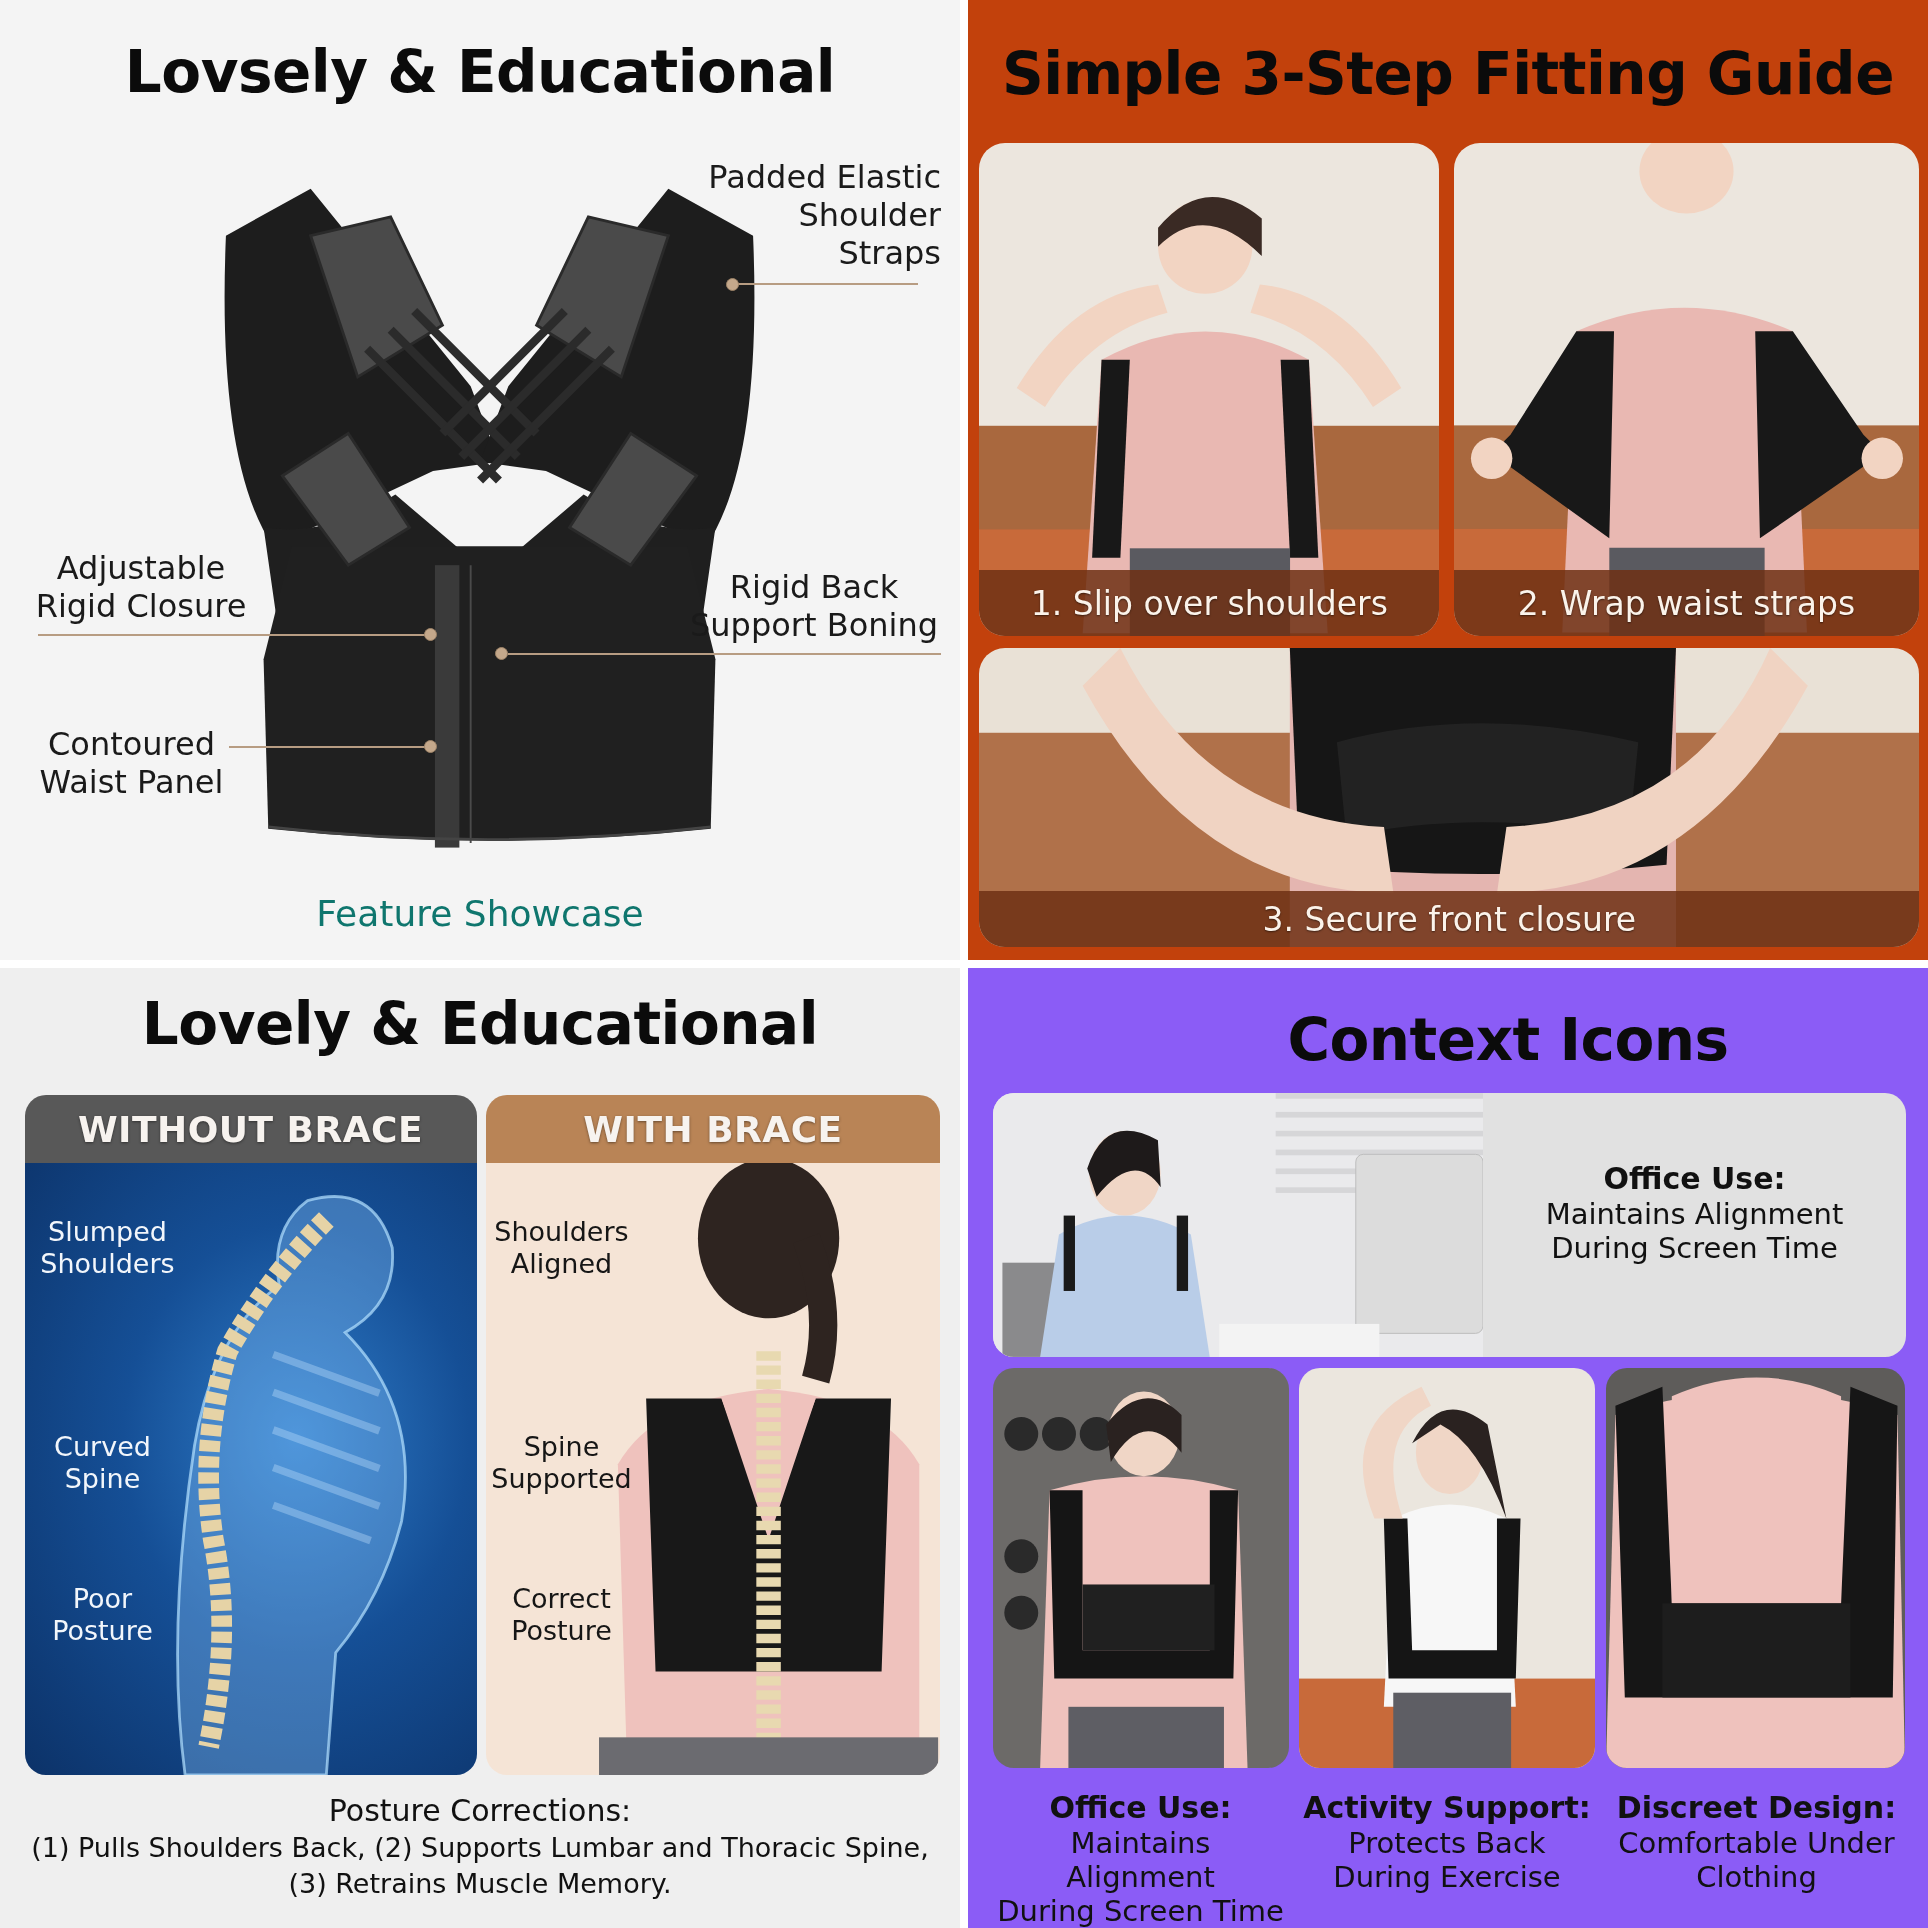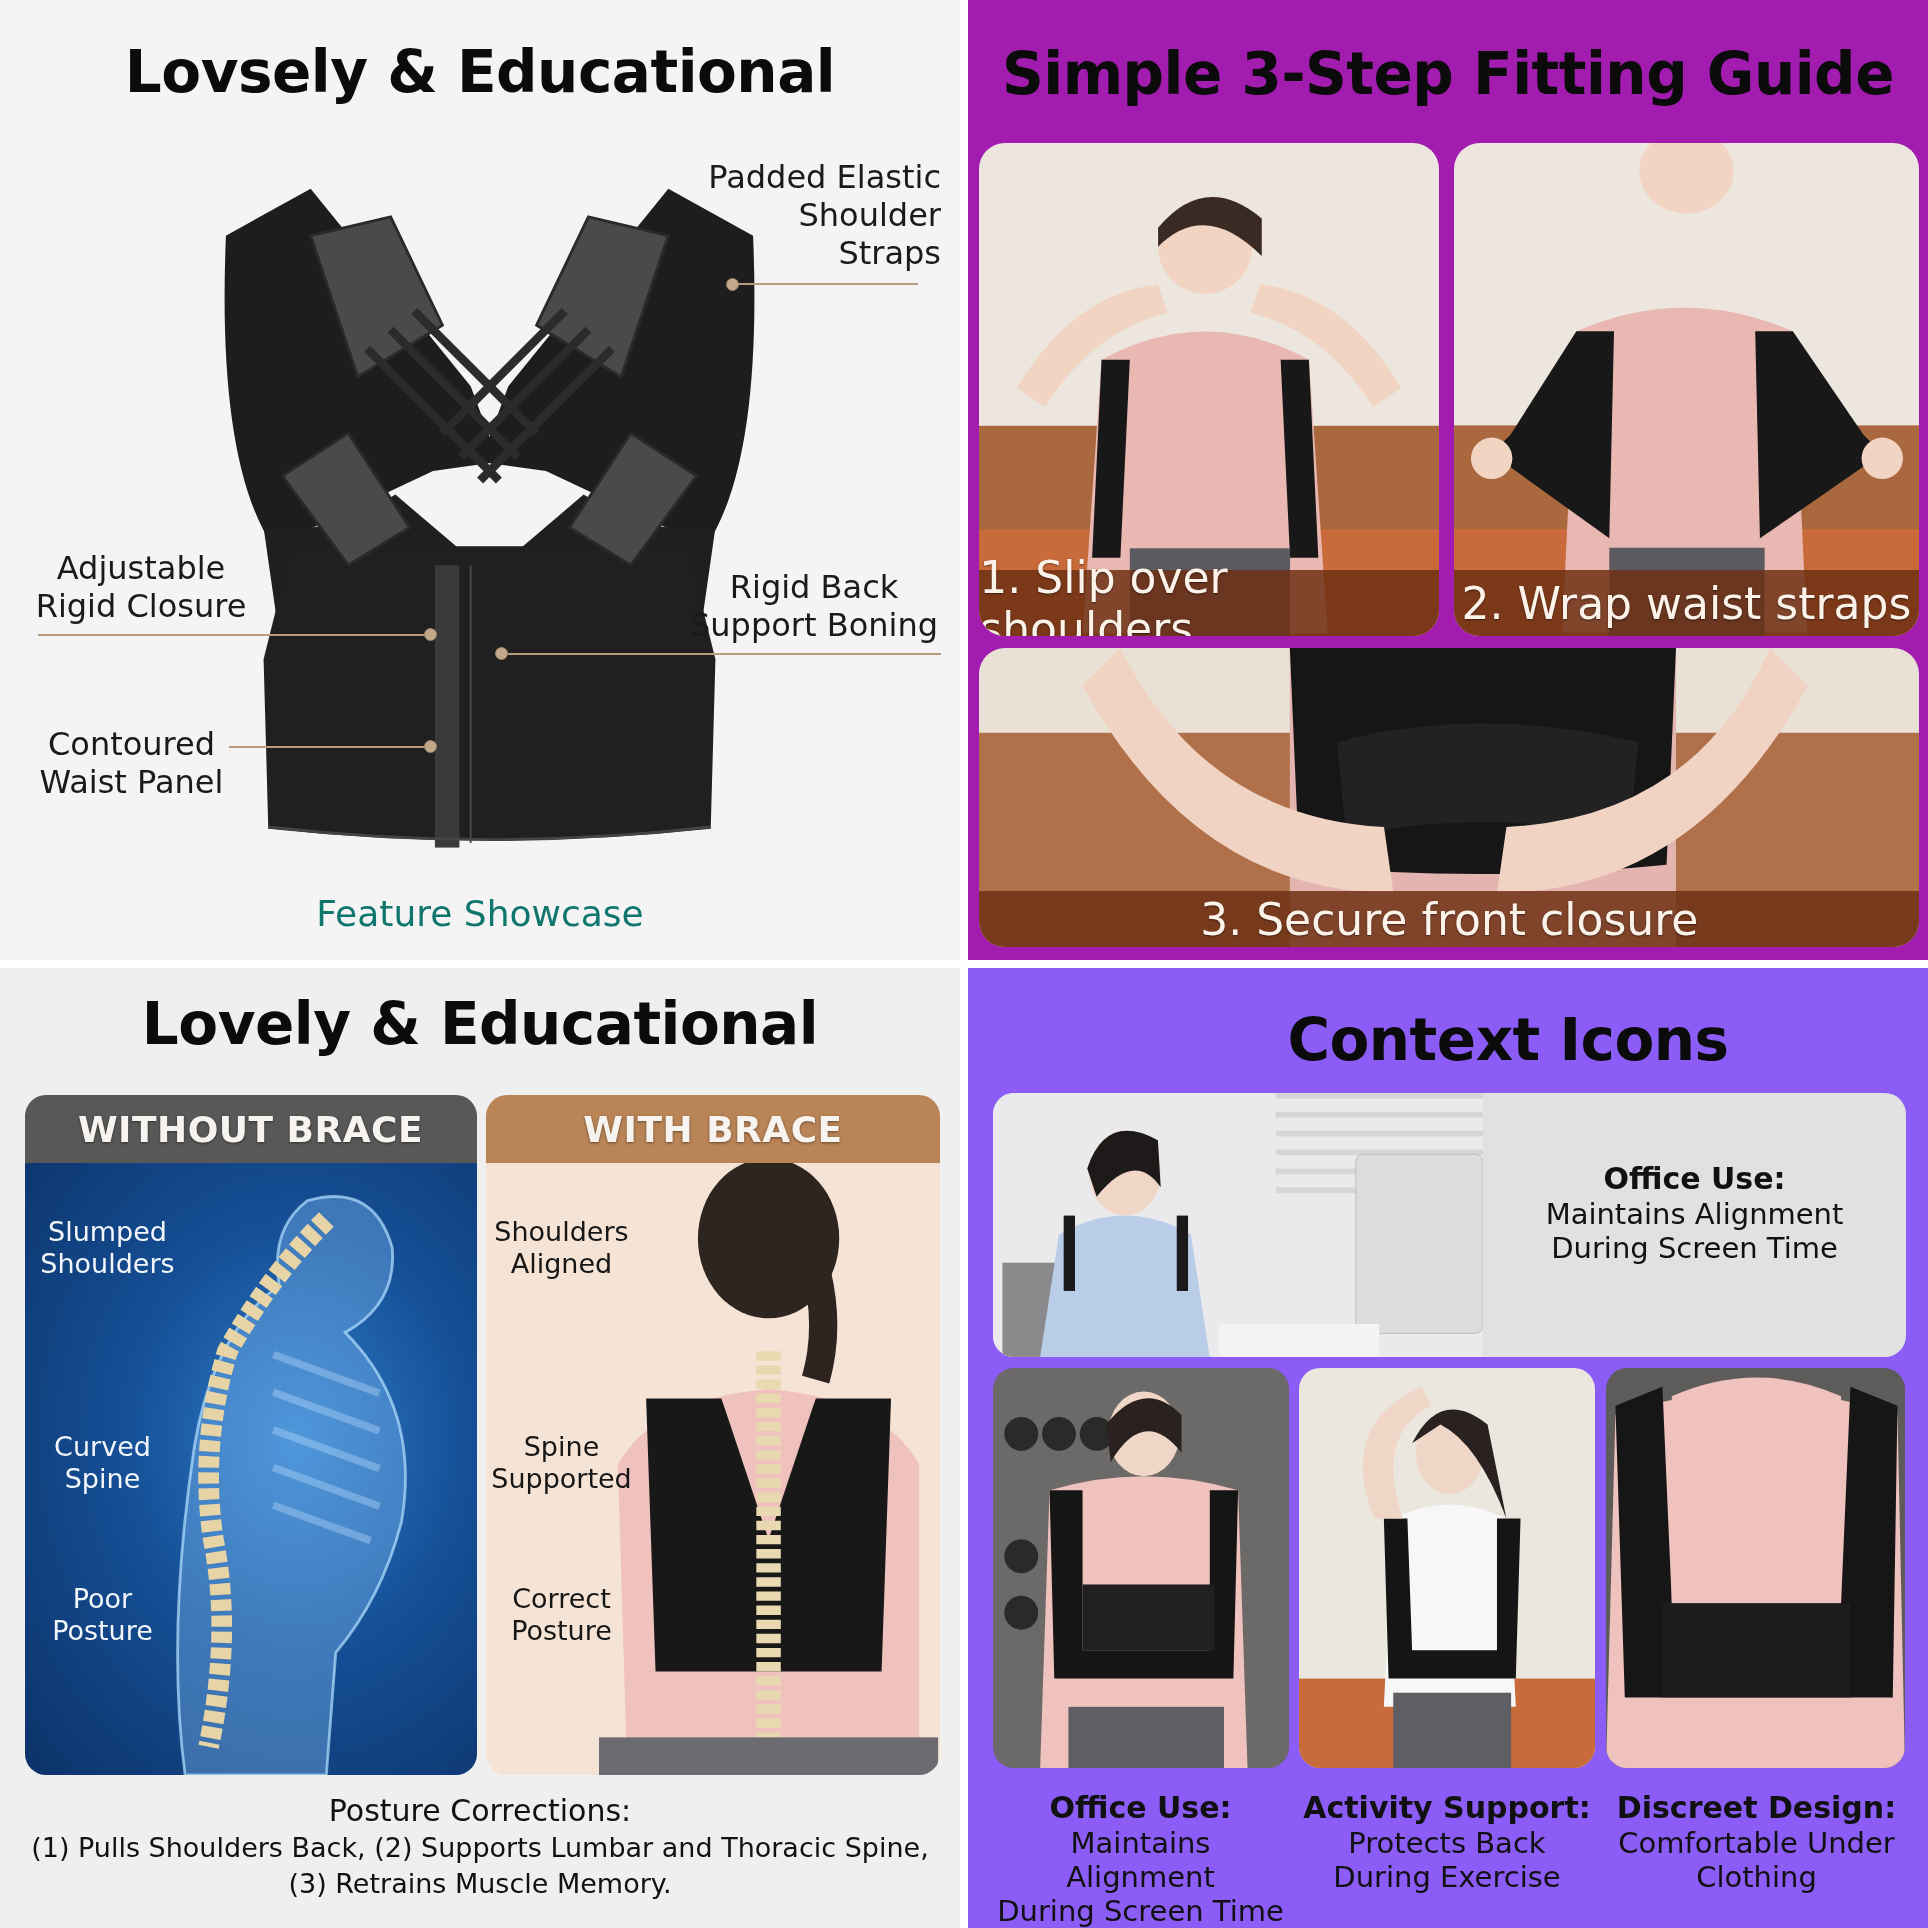--- a/index.html
+++ b/index.html
@@ -1,40 +1,40 @@
 <!DOCTYPE html>
 <html style="font-size:15px"><head>
 <meta charset="utf-8">
 <style>
   * { box-sizing: border-box; margin: 0; padding: 0; }
   html, body { width: 1928px; height: 1928px; background: #ffffff; overflow: hidden; }
   body { position: relative; font-family: "Liberation Sans", "DejaVu Sans", sans-serif; color: #111; }
 
   .quad { position: absolute; background: #f2f2f2; overflow: hidden; }
   .q1 { left: 0; top: 0; width: 960px; height: 960px; background: #f4f4f4; }
-  .q2 { left: 968px; top: 0; width: 960px; height: 960px; background: #a21caf; }
+  .q2 { left: 968px; top: 0; width: 960px; height: 960px; background: #c2410c; }
   .q3 { left: 0; top: 968px; width: 960px; height: 960px; background: #efefef; }
   .q4 { left: 968px; top: 968px; width: 1080px; height: 960px; background: #8b5cf6; }
 
   .title { position: absolute; left: 0; right: 0; text-align: center; font-weight: 700; font-size: 58px; letter-spacing: -0.5px; color: #0b0b0b; font-family: "DejaVu Sans", sans-serif; }
 
   
   .brace { position: absolute; left: 188px; top: 151px; width: 603px; height: 706px; }
   .callout { position: absolute; font-size: 32px; line-height: 38px; color: #1a1a1a; font-family: "DejaVu Sans", sans-serif; }
   .callout.right { text-align: right; }
   .callout.center { text-align: center; }
   .leader { position: absolute; height: 1.9px; background: #b79c82; }
   .dot { position: absolute; width: 13px; height: 13px; border-radius: 50%; background: #c4a88b; border: 0.9px solid #9e8468; }
   .caption { position: absolute; left: 0; right: 0; text-align: center; font-size: 36px; color: #0f766e; font-family: "DejaVu Sans", sans-serif; }
 
   
   .step { position: absolute; border-radius: 26px; overflow: hidden; }
   .step .scene { position: absolute; inset: 0; }
   .step .label-bar { position: absolute; left: 0; right: 0; bottom: 0; height: 66px; background: rgba(110,48,20,0.85); display: flex; align-items: center; justify-content: center; }
-  .step .label-bar span { color: #fbf3ea; font-size: 44px; font-family: "DejaVu Sans", sans-serif; text-shadow: 0 0.9px 1.9px rgba(0,0,0,0.5); }
+  .step .label-bar span { color: #fbf3ea; font-size: 33px; font-family: "DejaVu Sans", sans-serif; text-shadow: 0 0.9px 1.9px rgba(0,0,0,0.5); }
 
   
   .panel { position: absolute; top: 127px; width: 452px; height: 680px; border-radius: 21px; overflow: hidden; }
   .panel .phead { height: 68px; display: flex; align-items: center; justify-content: center; color: #f7f3ef; font-weight: 700; font-size: 36px; font-family: "DejaVu Sans", sans-serif; letter-spacing: 0.5px; text-shadow: 0 0.9px 2.8px rgba(0,0,0,0.45); }
   .panel .pbody { position: absolute; top: 68px; left: 0; right: 0; bottom: 0; }
   .plabel { position: absolute; text-align: center; font-size: 27px; line-height: 32px; font-family: "DejaVu Sans", sans-serif; }
   .summary { position: absolute; left: 0; right: 0; text-align: center; font-family: "DejaVu Sans", sans-serif; }
 
   
   .card { position: absolute; border-radius: 21px; overflow: hidden; }

